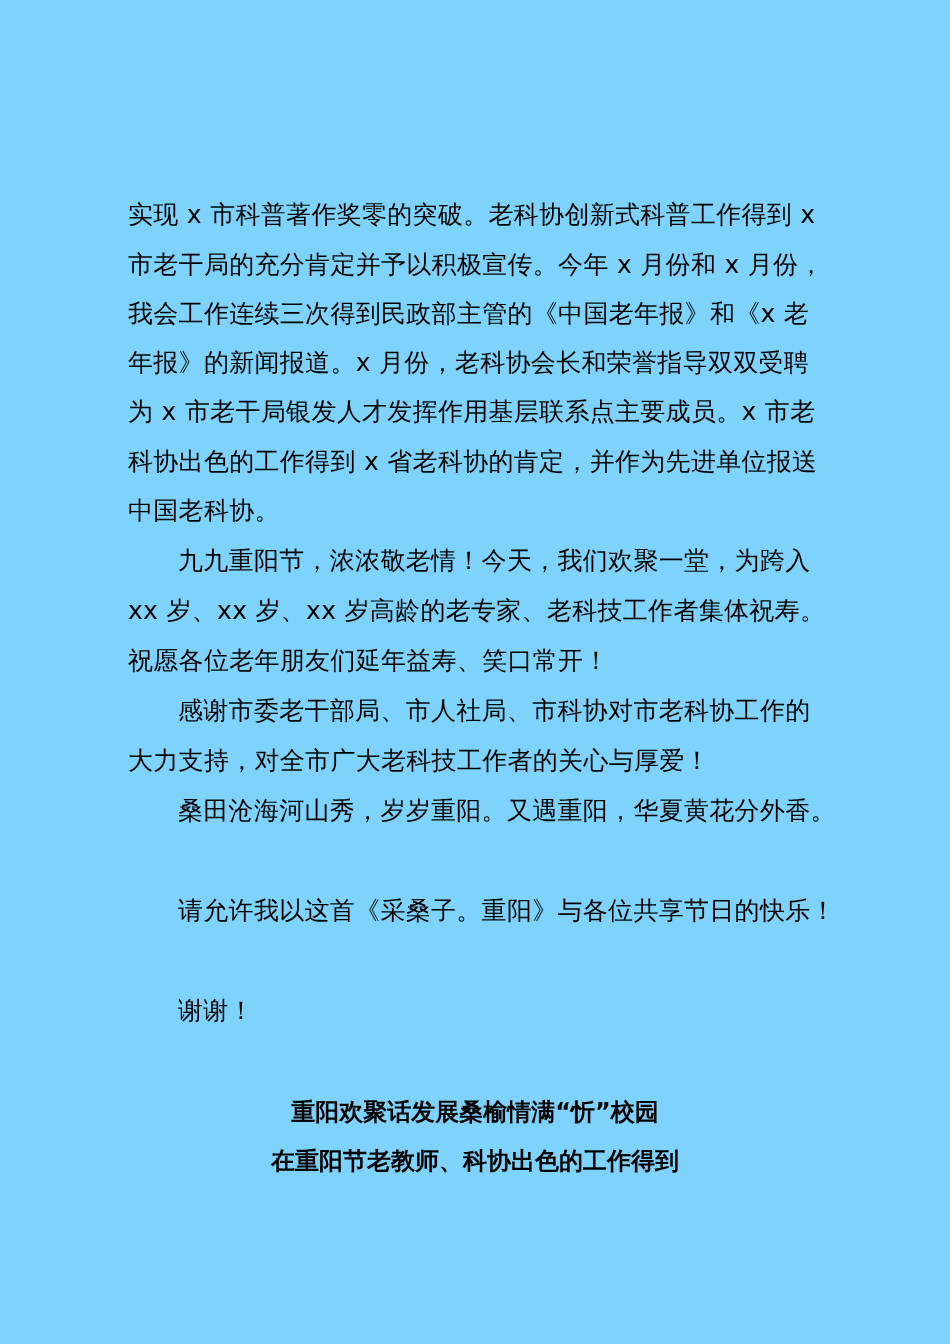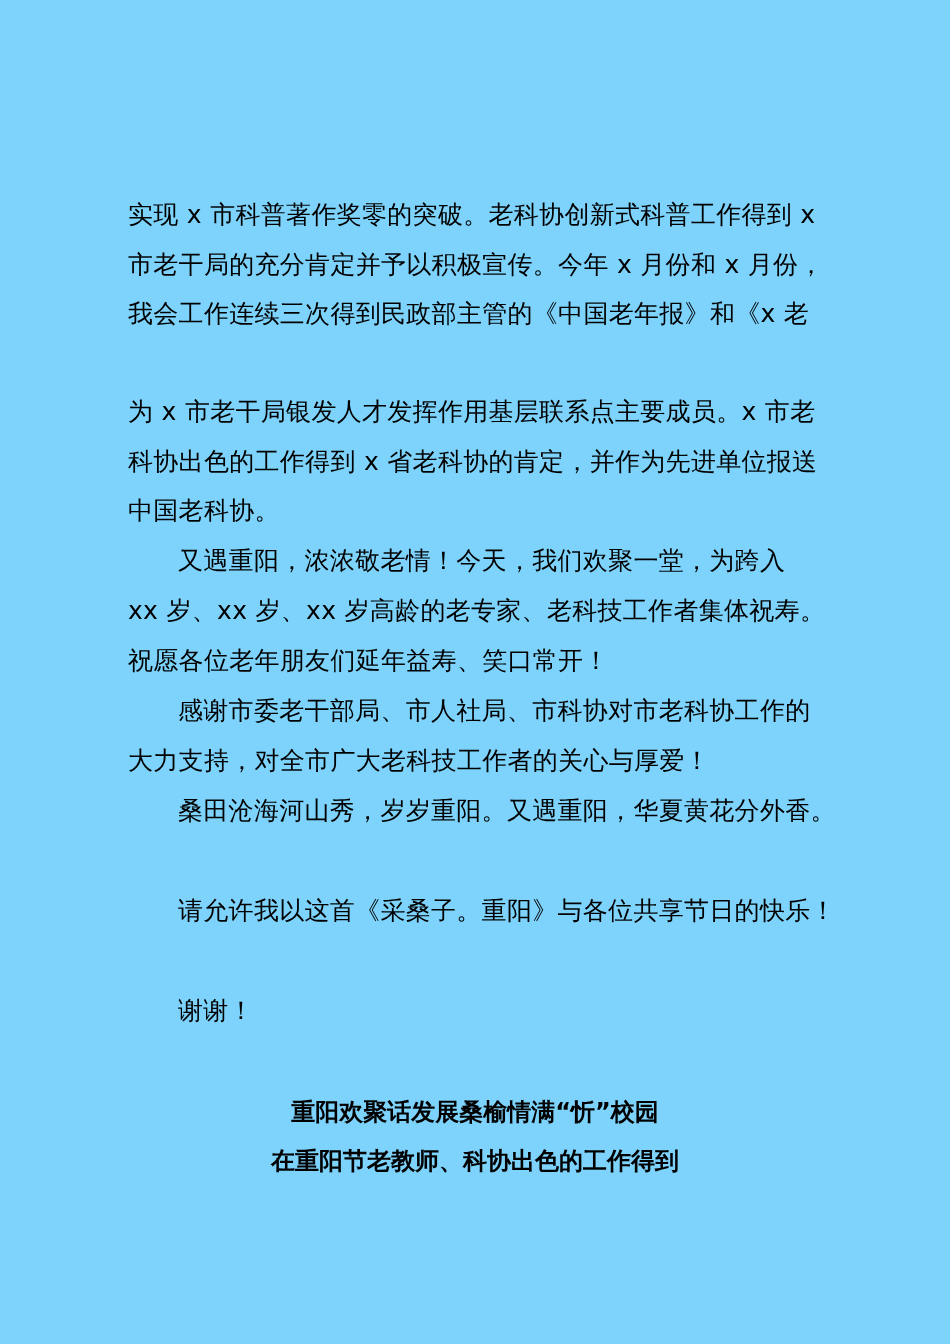--- a/index.html
+++ b/index.html
@@ -12,25 +12,26 @@
            line-height: 30px; font-weight: bold; white-space: nowrap; }
 </style>
 </head>
 <body>
 
 <div class="page">
 
   <div class="line" style="top:200px">实现 x 市科普著作奖零的突破。老科协创新式科普工作得到 x</div>
   <div class="line" style="top:299px">我会工作连续三次得到民政部主管的《中国老年报》和《x 老</div>
   <div class="line" style="top:250px">市老干局的充分肯定并予以积极宣传。今年 x 月份和 x 月份，</div>
+  <div class="line" style="top:348px">年报》的新闻报道。x 月份，老科协会长和荣誉指导双双受聘</div>
   <div class="line" style="top:447px">科协出色的工作得到 x 省老科协的肯定，并作为先进单位报送</div>
   <div class="line" style="top:397px">为 x 市老干局银发人才发挥作用基层联系点主要成员。x 市老</div>
   <div class="line" style="top:496px">中国老科协。</div>
 
-  <div class="line indent" style="top:546px">又遇重阳，浓浓敬老情！今天，我们欢聚一堂，为跨入</div>
+  <div class="line indent" style="top:546px">九九重阳节，浓浓敬老情！今天，我们欢聚一堂，为跨入</div>
   <div class="line" style="top:596px">xx 岁、xx 岁、xx 岁高龄的老专家、老科技工作者集体祝寿。</div>
   <div class="line" style="top:646px">祝愿各位老年朋友们延年益寿、笑口常开！</div>
 
   <div class="line" style="top:746px">大力支持，对全市广大老科技工作者的关心与厚爱！</div>
   <div class="line indent" style="top:696px">感谢市委老干部局、市人社局、市科协对市老科协工作的</div>
 
   <div class="line indent" style="top:796px">桑田沧海河山秀，岁岁重阳。又遇重阳，华夏黄花分外香。</div>
 
   <div class="line indent" style="top:896px">请允许我以这首《采桑子。重阳》与各位共享节日的快乐！</div>
 

